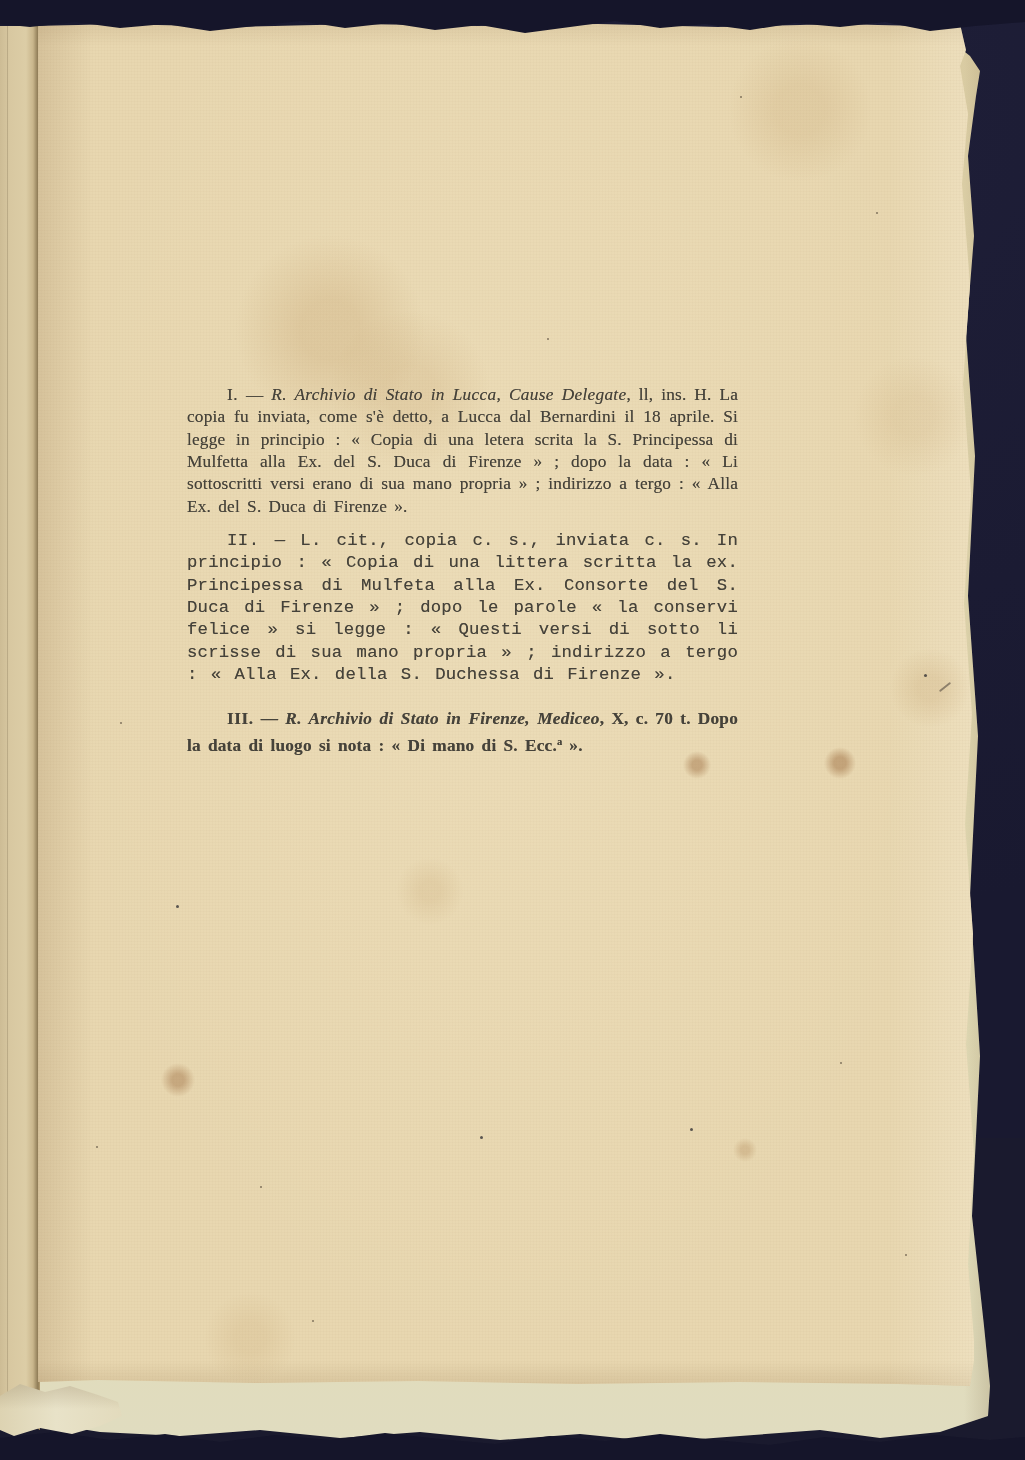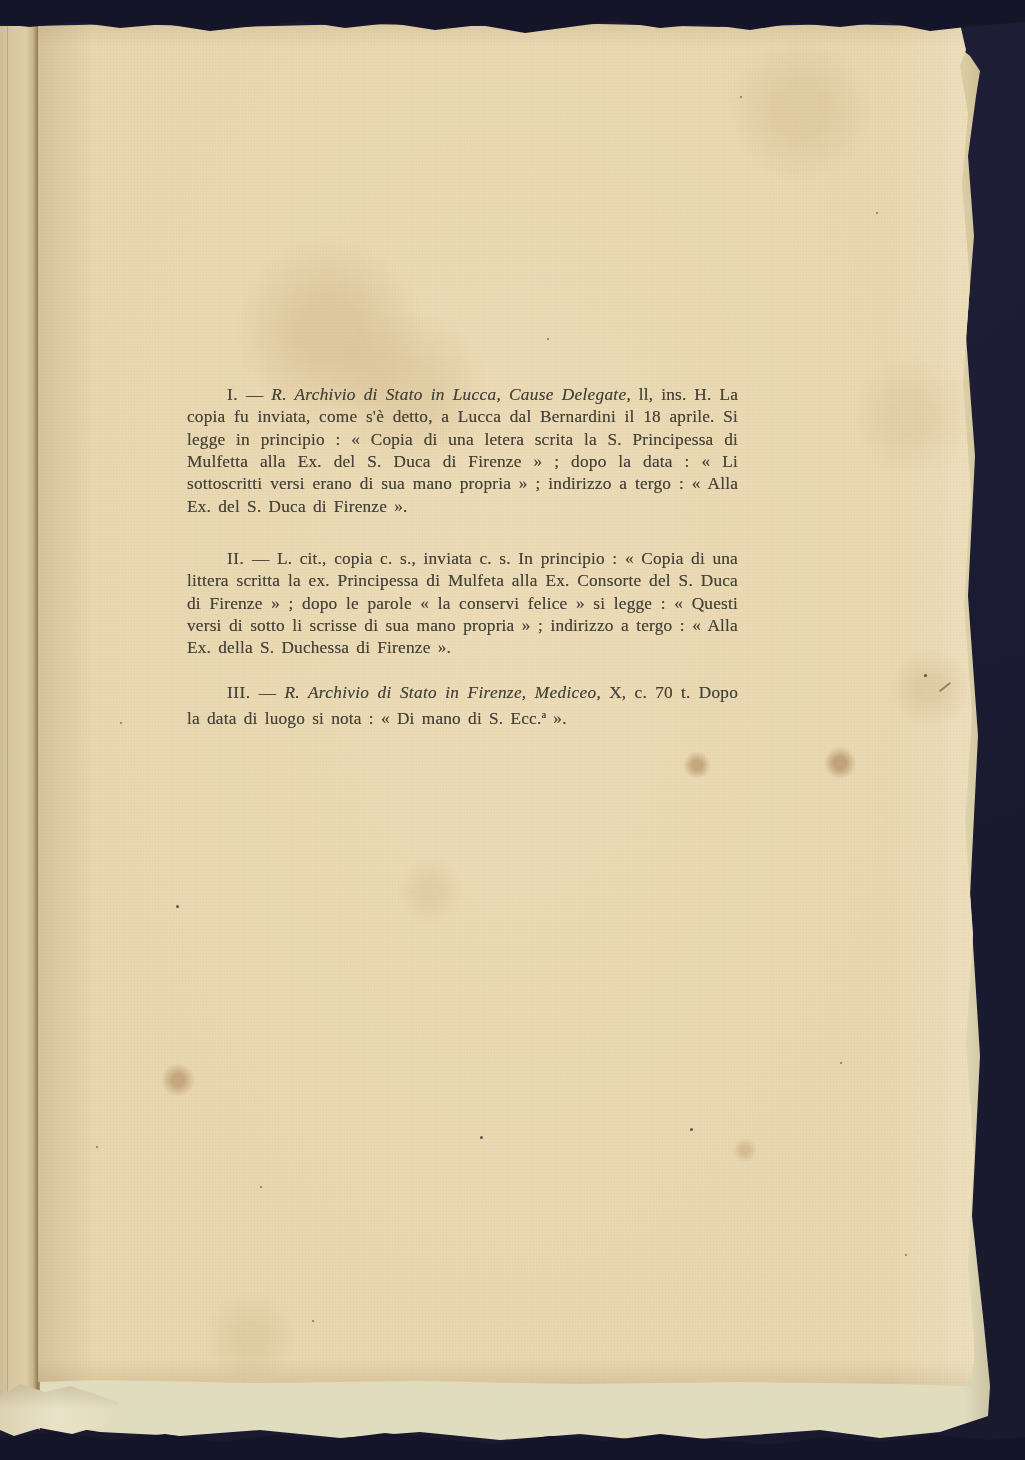--- a/index.html
+++ b/index.html
@@ -85,22 +85,22 @@
   }
 
   
   .text-block{
     position:absolute;left:149px;top:360px;width:551px;
     font-size:17.3px;line-height:22.35px;color:#45423a;
     text-align:justify;word-spacing:2.6px;letter-spacing:.2px;
     text-shadow:0 0 .5px rgba(62,57,47,.55);
   }
   .text-block p{margin:0;text-indent:40px;}
-  .text-block p.p2{margin-top:30px;}
-  .text-block p.p3{margin-top:22px;}
+  .text-block p.p2{margin-top:12px;font-family:Liberation Mono, monospace;}
+  .text-block p.p3{margin-top:22px;font-weight:bold;}
   .text-block p.p4{margin-top:10px;}
   .it{font-style:italic;letter-spacing:.3px;}
   .pnum{letter-spacing:.5px;}
   sup.ecc{font-size:10.5px;vertical-align:6px;letter-spacing:0;}
 
   
   .speck{position:absolute;width:2px;height:2px;border-radius:50%;
     background:rgba(62,50,38,.6);}
   .speck.dark{background:rgba(35,35,42,.72);width:3px;height:3px;}
   .pen-mark{position:absolute;left:900px;top:662px;width:14px;height:2px;

